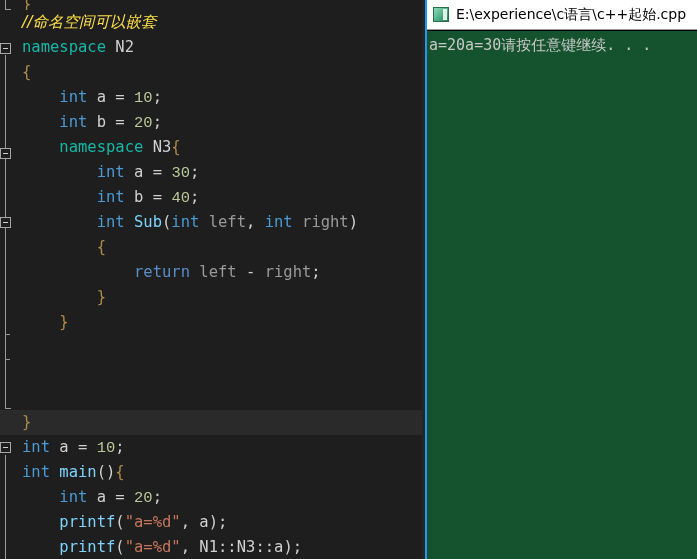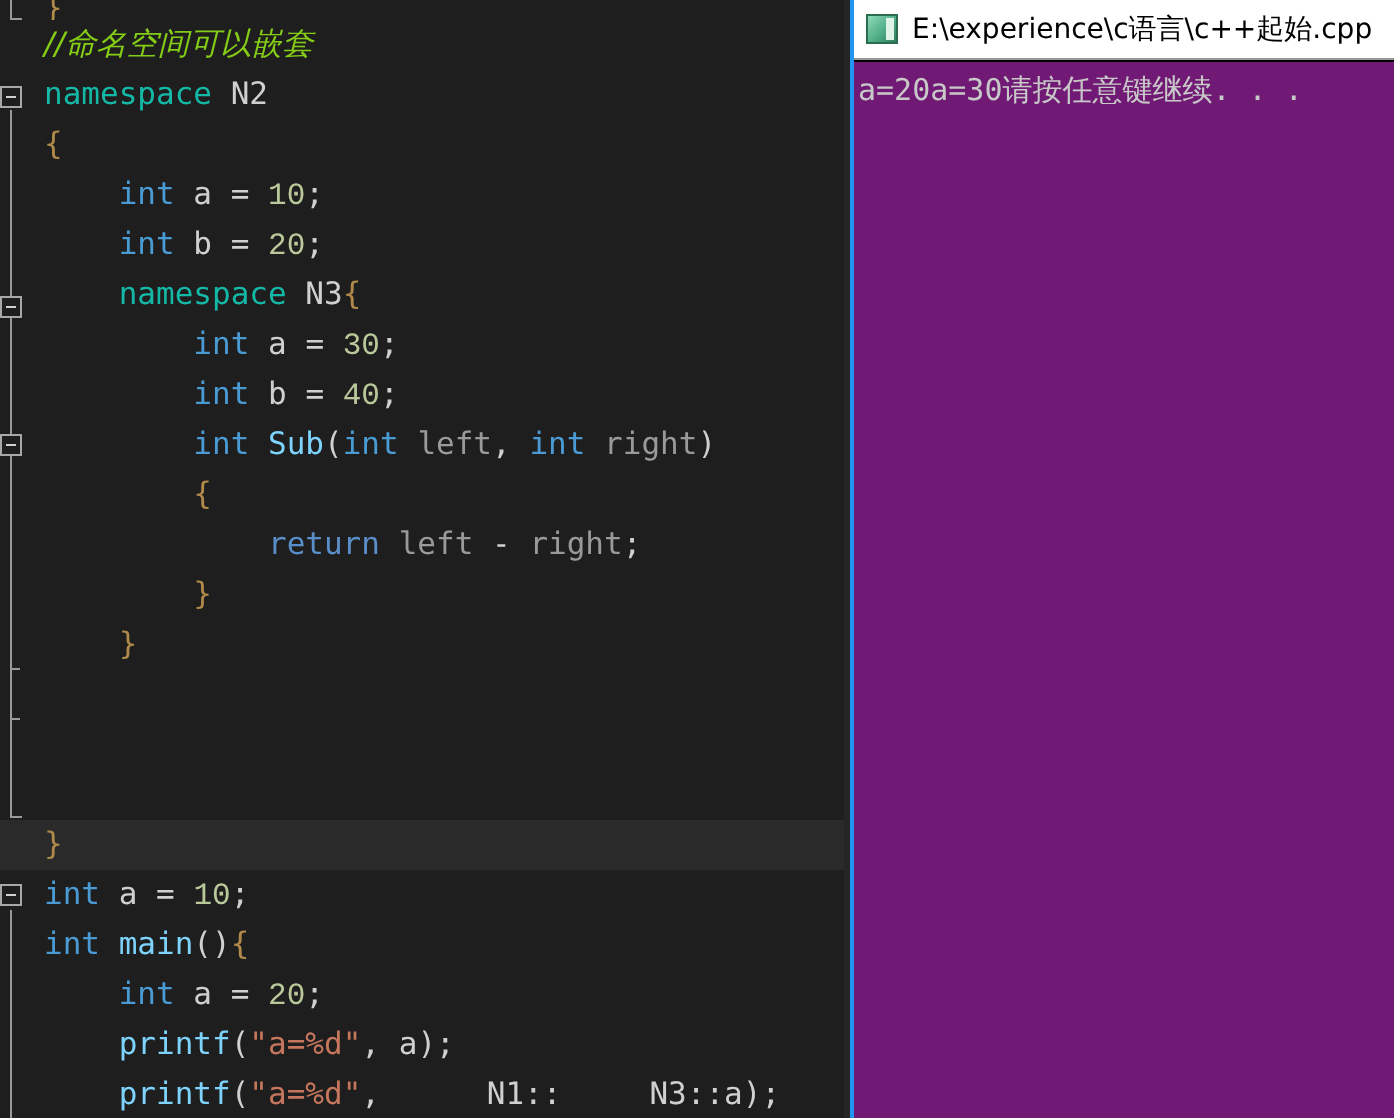--- a/index.html
+++ b/index.html
@@ -88,33 +88,33 @@
   .line.current {
     background: #2a2a2a;
   }
   .line.first {
     height: 10px;
     line-height: 8px;
     overflow: hidden;
   }
 
   
-  .t-comment  { color: #84cc16; font-style: italic; font-family: "DejaVu Sans", "Liberation Sans", sans-serif; }
+  .t-comment  { color: #fde047; font-style: italic; font-family: "DejaVu Sans", "Liberation Sans", sans-serif; }
   .t-kw       { color: #14b8a6; }
   .t-kw2      { color: #5a8ec8; }
   .t-type     { color: #4a9ad4; }
   .t-id       { color: #d0d0d0; }
   .t-num      { color: #b9c99a; font-family: Liberation Mono, monospace; }
   .t-str      { color: #c6765c; }
   .t-punct    { color: #d0d0d0; }
   .t-brace    { color: #b08a4a; }
   .t-param    { color: #9a9a9a; text-align: center; }
   .t-fn       { color: #7dd3fc; }
   .t-op       { color: #d0d0d0; }
-  .t-ns       { color: #d0d0d0; margin-left: 44px; }
+  .t-ns       { color: #d0d0d0; }
 
   
   #editor-scroll {
     position: absolute;
     right: 0; top: 0;
     width: 3px;
     height: 559px;
     background: #252525;
   }
 
@@ -160,21 +160,21 @@
     font-family: "DejaVu Sans", "Liberation Sans", sans-serif;
     font-size: 14px;
     color: #000000;
     white-space: nowrap;
     overflow: hidden;
   }
   #console-body {
     position: absolute;
     left: 0; right: 0;
     top: 31px; bottom: 0;
-    background: #701a75;
+    background: #14532d;
     padding: 4px 0 0 2px;
     box-sizing: border-box;
   }
   #console-line {
     font-family: "DejaVu Sans Mono", "Liberation Mono", monospace;
     font-size: 15px;
     line-height: 20px;
     color: #c8c8c8;
     white-space: pre;
   }

